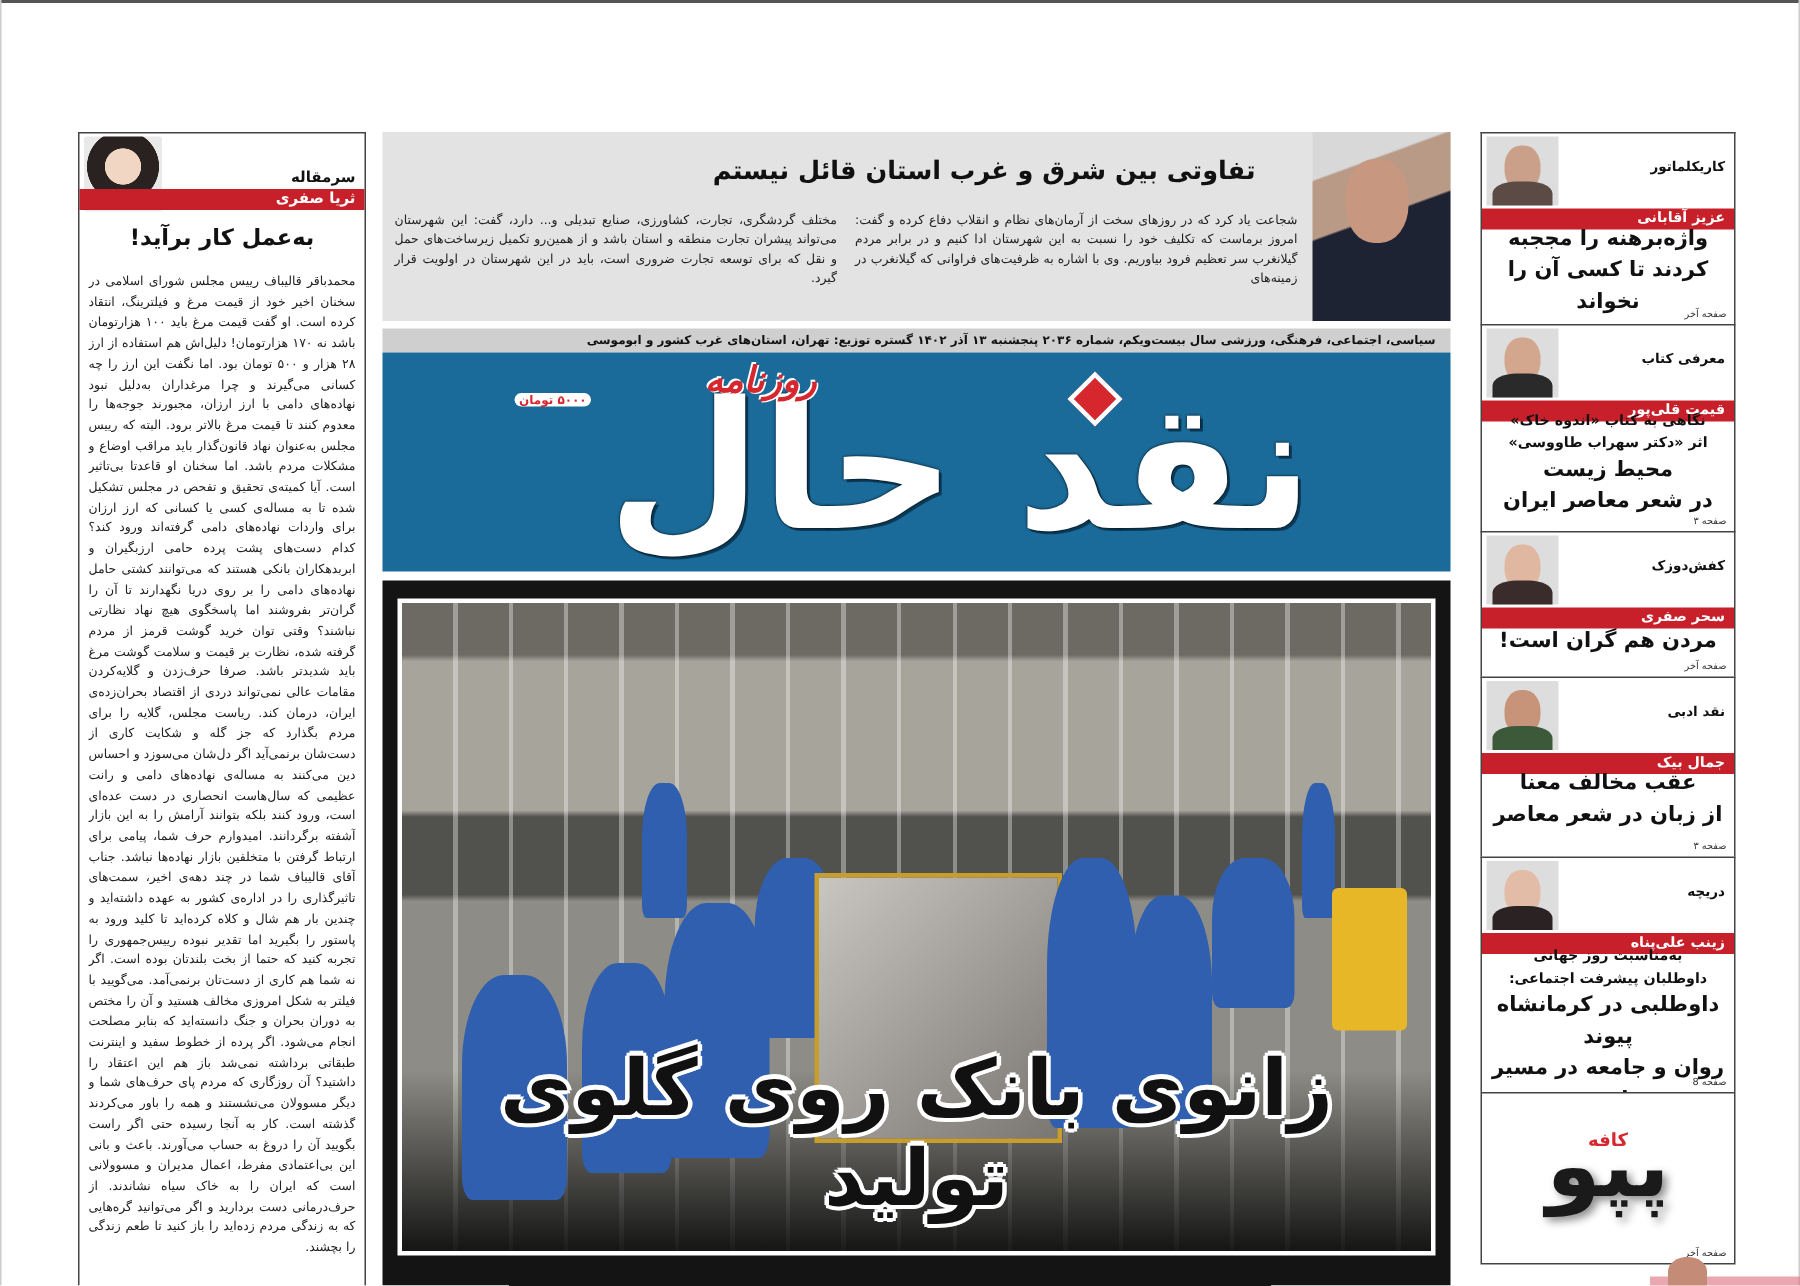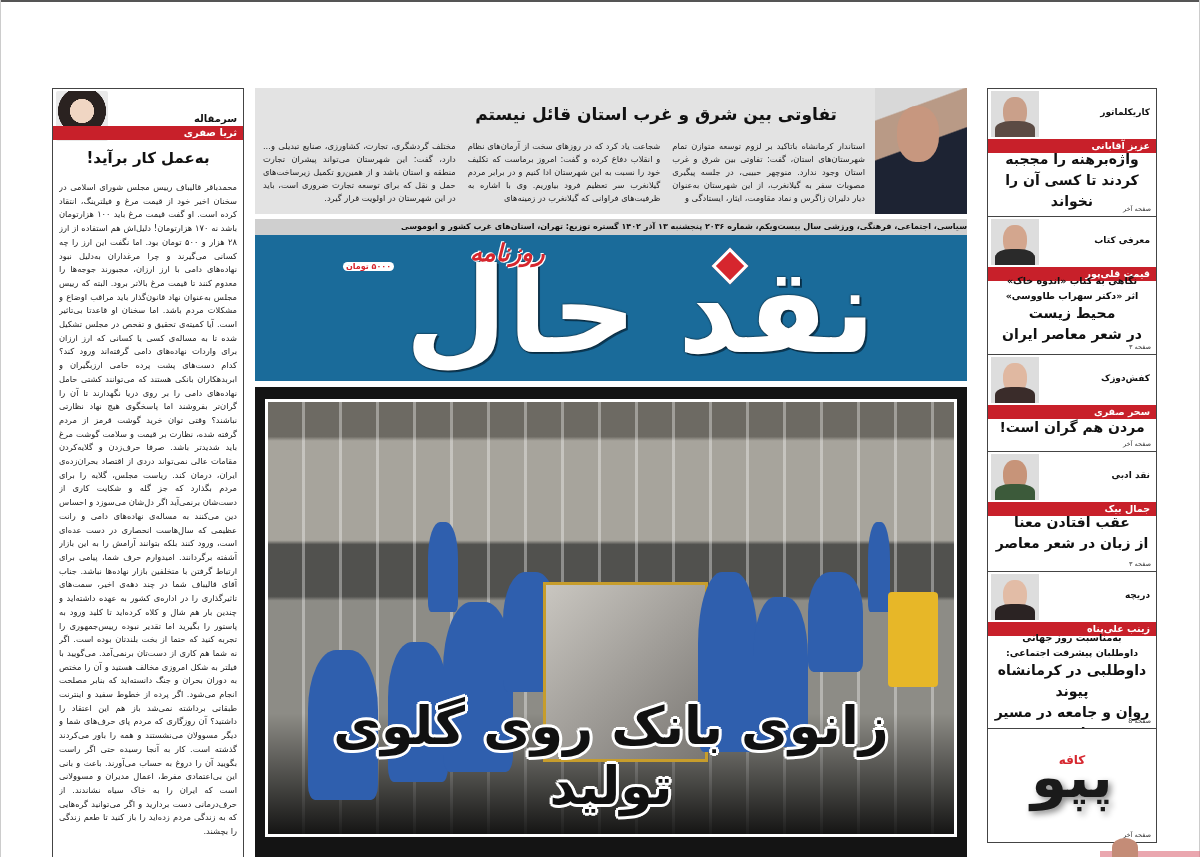--- a/index.html
+++ b/index.html
@@ -19,21 +19,21 @@
 
   
   .feature { position: absolute; left: 255px; top: 88px; width: 712px; height: 126px; background: #e3e3e3; direction: rtl; }
   .feature .f-photo { position: absolute; right: 0; top: 0; width: 92px; height: 126px; background: linear-gradient(160deg, #d8d8d8 0 20%, #b99a86 21% 45%, #1d2333 46% 100%); }
   .feature .f-photo .face { position: absolute; left: 22px; top: 18px; width: 42px; height: 56px; border-radius: 45%; background: #c7977f; }
   .feature .f-title { position: absolute; right: 130px; top: 16px; font-size: 17px; font-weight: bold; color: #111; }
   .feature .f-cols { position: absolute; right: 102px; left: 8px; top: 52px; display: flex; gap: 12px; }
   .feature .f-col { flex: 1; font-size: 8.3px; line-height: 13px; text-align: justify; color: #222; }
 
   
-  .infobar { position: absolute; left: 255px; top: 219px; width: 712px; height: 16px; background: #cfcfcf; direction: rtl; font-size: 8px; font-weight: bold; line-height: 16px; color: #111; white-space: nowrap; overflow: hidden; }
+  .infobar { position: absolute; left: 255px; top: 219px; width: 712px; height: 16px; background: #cfcfcf; direction: rtl; font-size: 8px; font-weight: bold; line-height: 16px; padding-right: 10px; color: #111; white-space: nowrap; overflow: hidden; }
   .masthead { position: absolute; left: 255px; top: 235px; width: 712px; height: 146px; background: #1a6b9a; overflow: hidden; }
   .masthead .logo { position: absolute; left: 150px; top: 6px; font-size: 118px; font-weight: bold; color: #fff; line-height: 140px; direction: rtl; letter-spacing: -4px; text-shadow: 0 0 2px #000, 2px 2px 0 #0c3c5a; }
   .masthead .sublogo { position: absolute; left: 215px; top: 4px; font-size: 24px; font-weight: bold; font-style: italic; color: #d6262e; text-shadow: 1px 1px 0 #fff, -1px -1px 0 #fff; direction: rtl; }
   .masthead .diamond { position: absolute; left: 462px; top: 18px; width: 26px; height: 26px; background: #d6262e; transform: rotate(45deg); border: 3px solid #fff; }
   .masthead .price { position: absolute; left: 88px; top: 27px; font-size: 8px; font-weight: bold; color: #d6262e; background: #fff; padding: 0 3px; border-radius: 6px; direction: rtl; }
 
   
   .hero { position: absolute; left: 255px; top: 387px; width: 712px; height: 470px; background: #141414; }
   .hero .photo { position: absolute; left: 10px; top: 12px; width: 692px; height: 438px; border: 3px solid #fff; overflow: hidden;
     background:
@@ -80,21 +80,20 @@
   <div class="ed-title">به‌عمل کار برآید!</div>
   <div class="ed-body">محمدباقر قالیباف رییس مجلس شورای اسلامی در سخنان اخیر خود از قیمت مرغ و فیلترینگ، انتقاد کرده است. او گفت قیمت مرغ باید ۱۰۰ هزارتومان باشد نه ۱۷۰ هزارتومان! دلیل‌اش هم استفاده از ارز ۲۸ هزار و ۵۰۰ تومان بود. اما نگفت این ارز را چه کسانی می‌گیرند و چرا مرغداران به‌دلیل نبود نهاده‌های دامی با ارز ارزان، مجبورند جوجه‌ها را معدوم کنند تا قیمت مرغ بالاتر برود. البته که رییس مجلس به‌عنوان نهاد قانون‌گذار باید مراقب اوضاع و مشکلات مردم باشد. اما سخنان او قاعدتا بی‌تاثیر است. آیا کمیته‌ی تحقیق و تفحص در مجلس تشکیل شده تا به مساله‌ی کسی یا کسانی که ارز ارزان برای واردات نهاده‌های دامی گرفته‌اند ورود کند؟ کدام دست‌های پشت پرده حامی ارزبگیران و ابربدهکاران بانکی هستند که می‌توانند کشتی حامل نهاده‌های دامی را بر روی دریا نگهدارند تا آن را گران‌تر بفروشند اما پاسخگوی هیچ نهاد نظارتی نباشند؟ وقتی توان خرید گوشت قرمز از مردم گرفته شده، نظارت بر قیمت و سلامت گوشت مرغ باید شدیدتر باشد. صرفا حرف‌زدن و گلایه‌کردن مقامات عالی نمی‌تواند دردی از اقتصاد بحران‌زده‌ی ایران، درمان کند. ریاست مجلس، گلایه را برای مردم بگذارد که جز گله و شکایت کاری از دست‌شان برنمی‌آید اگر دل‌شان می‌سوزد و احساس دین می‌کنند به مساله‌ی نهاده‌های دامی و رانت عظیمی که سال‌هاست انحصاری در دست عده‌ای است، ورود کنند بلکه بتوانند آرامش را به این بازار آشفته برگردانند. امیدوارم حرف شما، پیامی برای ارتباط گرفتن با متخلفین بازار نهاده‌ها نباشد. جناب آقای قالیباف شما در چند دهه‌ی اخیر، سمت‌های تاثیرگذاری را در اداره‌ی کشور به عهده داشته‌اید و چندین بار هم شال و کلاه کرده‌اید تا کلید ورود به پاستور را بگیرید اما تقدیر نبوده رییس‌جمهوری را تجربه کنید که حتما از بخت بلندتان بوده است. اگر نه شما هم کاری از دست‌تان برنمی‌آمد. می‌گویید با فیلتر به شکل امروزی مخالف هستید و آن را مختص به دوران بحران و جنگ دانسته‌اید که بنابر مصلحت انجام می‌شود. اگر پرده از خطوط سفید و اینترنت طبقاتی برداشته نمی‌شد باز هم این اعتقاد را داشتید؟ آن روزگاری که مردم پای حرف‌های شما و دیگر مسوولان می‌نشستند و همه را باور می‌کردند گذشته است. کار به آنجا رسیده حتی اگر راست بگویید آن را دروغ به حساب می‌آورند. باعث و بانی این بی‌اعتمادی مفرط، اعمال مدیران و مسوولانی است که ایران را به خاک سیاه نشاندند. از حرف‌درمانی دست بردارید و اگر می‌توانید گره‌هایی که به زندگی مردم زده‌اید را باز کنید تا طعم زندگی را بچشند.</div>
 </div>
 
 <div class="feature">
   <div class="f-photo">
       <div class="face"></div>
     </div>
   <div class="f-title">تفاوتی بین شرق و غرب استان قائل نیستم</div>
   <div class="f-cols">
-    <div class="f-col">استاندار کرمانشاه باتاکید بر لزوم توسعه متوازن تمام شهرستان‌های استان، گفت: تفاوتی بین شرق و غرب استان وجود ندارد. منوچهر حبیبی، در جلسه پیگیری مصوبات سفر به گیلانغرب، از این شهرستان به‌عنوان دیار دلیران زاگرس و نماد مقاومت، ایثار، ایستادگی و</div>
     <div class="f-col">شجاعت یاد کرد که در روزهای سخت از آرمان‌های نظام و انقلاب دفاع کرده و گفت: امروز برماست که تکلیف خود را نسبت به این شهرستان ادا کنیم و در برابر مردم گیلانغرب سر تعظیم فرود بیاوریم. وی با اشاره به ظرفیت‌های فراوانی که گیلانغرب در زمینه‌های</div>
     <div class="f-col">مختلف گردشگری، تجارت، کشاورزی، صنایع تبدیلی و... دارد، گفت: این شهرستان می‌تواند پیشران تجارت منطقه و استان باشد و از همین‌رو تکمیل زیرساخت‌های حمل و نقل که برای توسعه تجارت ضروری است، باید در این شهرستان در اولویت قرار گیرد.</div>
   </div>
 </div>
 
 <div class="infobar">سیاسی، اجتماعی، فرهنگی، ورزشی سال بیست‌ویکم، شماره ۲۰۳۶ پنجشنبه ۱۳ آذر ۱۴۰۲ گستره توزیع: تهران، استان‌های غرب کشور و ابوموسی</div>
 <div class="masthead">
   <div class="logo">نقد حال</div>
   <div class="diamond"></div>
   <div class="sublogo">روزنامه</div>
@@ -163,21 +162,21 @@
   </div>
 
   <div class="card" style="height:120px;">
     <div class="c-photo">
         <div class="h" style="background:#c79479"></div>
         <div class="b" style="background:#3c5a3a"></div>
       </div>
     <div class="c-kicker">نقد ادبی</div>
     <div class="c-author">جمال بیک</div>
     <div class="c-body" style="top:60px;">
-      <div class="c-title">عقب افتادن معنا</div>
+      <div class="c-title">عقب مخالف معنا</div>
       <div class="c-title">از زبان در شعر معاصر</div>
     </div>
     <div class="c-page">صفحه ۳</div>
   </div>
 
   <div class="card" style="height:157px;">
     <div class="c-photo">
         <div class="h" style="background:#e2bca6"></div>
         <div class="b" style="background:#2b2323"></div>
       </div>

